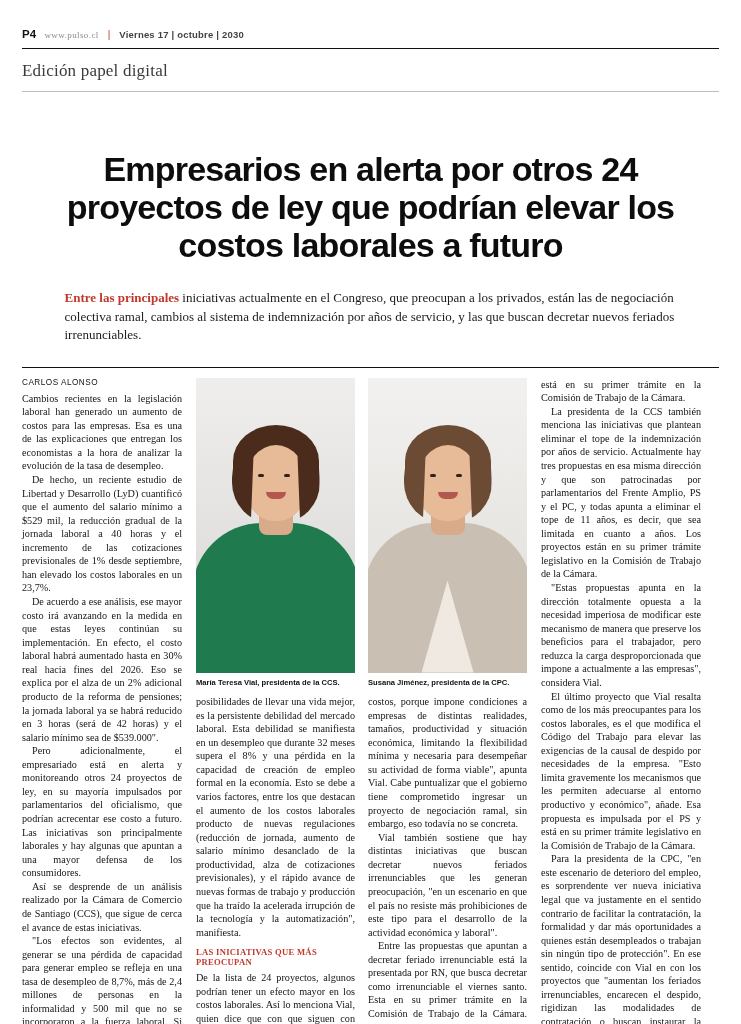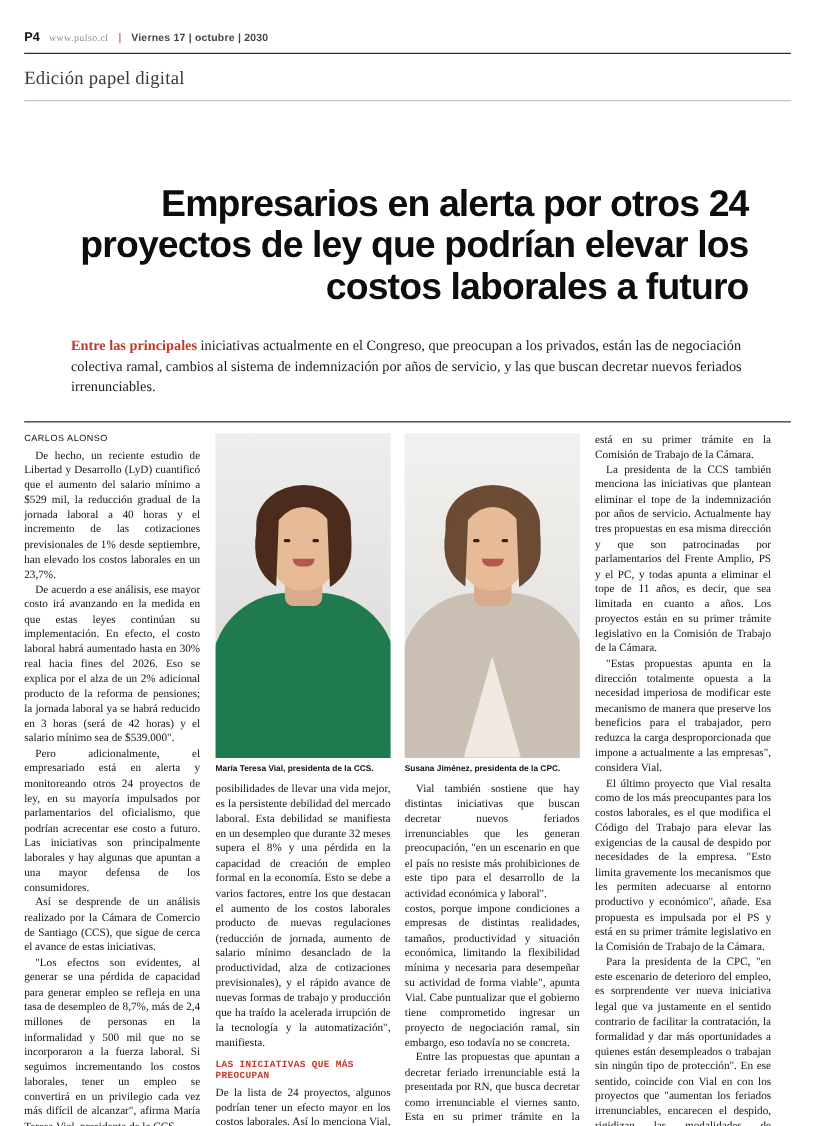--- a/index.html
+++ b/index.html
@@ -74,24 +74,24 @@
 
   
   .headline-wrap {
     padding: 58px 0 0 0;
   }
   .headline {
     font-family: "Liberation Sans", sans-serif;
     font-weight: bold;
     font-size: 34px;
     line-height: 1.12;
-    text-align: right;
+    text-align: center;
     letter-spacing: -0.8px;
     color: #0d0d0d;
-    margin: 16px auto;
+    margin: 0 auto;
     width: 620px;
   }
   .standfirst {
     margin: 25px auto 0 auto;
     width: 612px;
     text-align: left;
     font-family: "Liberation Serif", serif;
     font-size: 13px;
     line-height: 1.42;
     color: #1b1b1b;
@@ -134,21 +134,21 @@
     line-height: 1.33;
     text-align: justify;
     text-indent: 10px;
     color: #141414;
     hyphens: auto;
   }
   p.body.first {
     text-indent: 0;
   }
   .subhead {
-    font-family: Liberation Mono, monospace;
+    font-family: Liberation Serif, serif;
     font-size: 8.6px;
     font-weight: bold;
     color: #c0392b;
     letter-spacing: .3px;
     margin: 8px 0 4px 0;
   }
 
   
   .photos {
     display: flex;
@@ -248,20 +248,21 @@
       <div class="standfirst">
         <b>Entre las principales</b><span> iniciativas actualmente en el Congreso, que preocupan a los privados, están las de negociación colectiva ramal, cambios al sistema de indemnización por años de servicio, y las que buscan decretar nuevos feriados irrenunciables.</span>
       </div>
     </div>
     <div class="rule-after-stand"></div>
 
     <div class="columns">
 
       <div class="col">
         <div class="byline">CARLOS ALONSO</div>
+        <p class="body first">Cambios recientes en la legislación laboral han generado un aumento de costos para las empresas. Esa es una de las explicaciones que entregan los economistas a la hora de analizar la evolución de la tasa de desempleo.</p>
         <p class="body">De hecho, un reciente estudio de Libertad y Desarrollo (LyD) cuantificó que el aumento del salario mínimo a $529 mil, la reducción gradual de la jornada laboral a 40 horas y el incremento de las cotizaciones previsionales de 1% desde septiembre, han elevado los costos laborales en un 23,7%.</p>
         <p class="body">De acuerdo a ese análisis, ese mayor costo irá avanzando en la medida en que estas leyes continúan su implementación. En efecto, el costo laboral habrá aumentado hasta en 30% real hacia fines del 2026. Eso se explica por el alza de un 2% adicional producto de la reforma de pensiones; la jornada laboral ya se habrá reducido en 3 horas (será de 42 horas) y el salario mínimo sea de $539.000".</p>
         <p class="body">Pero adicionalmente, el empresariado está en alerta y monitoreando otros 24 proyectos de ley, en su mayoría impulsados por parlamentarios del oficialismo, que podrían acrecentar ese costo a futuro. Las iniciativas son principalmente laborales y hay algunas que apuntan a una mayor defensa de los consumidores.</p>
         <p class="body">Así se desprende de un análisis realizado por la Cámara de Comercio de Santiago (CCS), que sigue de cerca el avance de estas iniciativas.</p>
         <p class="body">"Los efectos son evidentes, al generar se una pérdida de capacidad para generar empleo se refleja en una tasa de desempleo de 8,7%, más de 2,4 millones de personas en la informalidad y 500 mil que no se incorporaron a la fuerza laboral. Si seguimos incrementando los costos laborales, tener un empleo se convertirá en un privilegio cada vez más difícil de alcanzar", afirma María Teresa Vial, presidenta de la CCS.</p>
 
       </div>
 
       <div class="col-wide">
         <div class="photos">
@@ -300,22 +301,22 @@
 
         </div>
 
         <div class="photo-text" style="display:flex; gap:13px;">
           <div class="col">
             <p class="body first">posibilidades de llevar una vida mejor, es la persistente debilidad del mercado laboral. Esta debilidad se manifiesta en un desempleo que durante 32 meses supera el 8% y una pérdida en la capacidad de creación de empleo formal en la economía. Esto se debe a varios factores, entre los que destacan el aumento de los costos laborales producto de nuevas regulaciones (reducción de jornada, aumento de salario mínimo desanclado de la productividad, alza de cotizaciones previsionales), y el rápido avance de nuevas formas de trabajo y producción que ha traído la acelerada irrupción de la tecnología y la automatización", manifiesta.</p>
             <div class="subhead">LAS INICIATIVAS QUE MÁS PREOCUPAN</div>
             <p class="body first">De la lista de 24 proyectos, algunos podrían tener un efecto mayor en los costos laborales. Así lo menciona Vial, quien dice que con que siguen con atención es el de negociación colectiva ramal impulsado por la bancada de diputados socialistas. "Es uno de los que implican mayores</p>
           </div>
           <div class="col">
+            <p class="body first">costos, porque impone condiciones a empresas de distintas realidades, tamaños, productividad y situación económica, limitando la flexibilidad mínima y necesaria para desempeñar su actividad de forma viable", apunta Vial. Cabe puntualizar que el gobierno tiene comprometido ingresar un proyecto de negociación ramal, sin embargo, eso todavía no se concreta.</p>
             <p class="body">Vial también sostiene que hay distintas iniciativas que buscan decretar nuevos feriados irrenunciables que les generan preocupación, "en un escenario en que el país no resiste más prohibiciones de este tipo para el desarrollo de la actividad económica y laboral".</p>
-            <p class="body first">costos, porque impone condiciones a empresas de distintas realidades, tamaños, productividad y situación económica, limitando la flexibilidad mínima y necesaria para desempeñar su actividad de forma viable", apunta Vial. Cabe puntualizar que el gobierno tiene comprometido ingresar un proyecto de negociación ramal, sin embargo, eso todavía no se concreta.</p>
             <p class="body">Entre las propuestas que apuntan a decretar feriado irrenunciable está la presentada por RN, que busca decretar como irrenunciable el viernes santo. Esta en su primer trámite en la Comisión de Trabajo de la Cámara. Hay otro que impulsa que el 1 de mayo, Día del Trabajador, sea también irrenunciable. Este proyecto fue respaldado por parlamentarios del Frente Amplio y</p>
           </div>
         </div>
       </div>
 
       <div class="col">
         <p class="body first">está en su primer trámite en la Comisión de Trabajo de la Cámara.</p>
         <p class="body">La presidenta de la CCS también menciona las iniciativas que plantean eliminar el tope de la indemnización por años de servicio. Actualmente hay tres propuestas en esa misma dirección y que son patrocinadas por parlamentarios del Frente Amplio, PS y el PC, y todas apunta a eliminar el tope de 11 años, es decir, que sea limitada en cuanto a años. Los proyectos están en su primer trámite legislativo en la Comisión de Trabajo de la Cámara.</p>
         <p class="body">"Estas propuestas apunta en la dirección totalmente opuesta a la necesidad imperiosa de modificar este mecanismo de manera que preserve los beneficios para el trabajador, pero reduzca la carga desproporcionada que impone a actualmente a las empresas", considera Vial.</p>
         <p class="body">El último proyecto que Vial resalta como de los más preocupantes para los costos laborales, es el que modifica el Código del Trabajo para elevar las exigencias de la causal de despido por necesidades de la empresa. "Esto limita gravemente los mecanismos que les permiten adecuarse al entorno productivo y económico", añade. Esa propuesta es impulsada por el PS y está en su primer trámite legislativo en la Comisión de Trabajo de la Cámara.</p>

